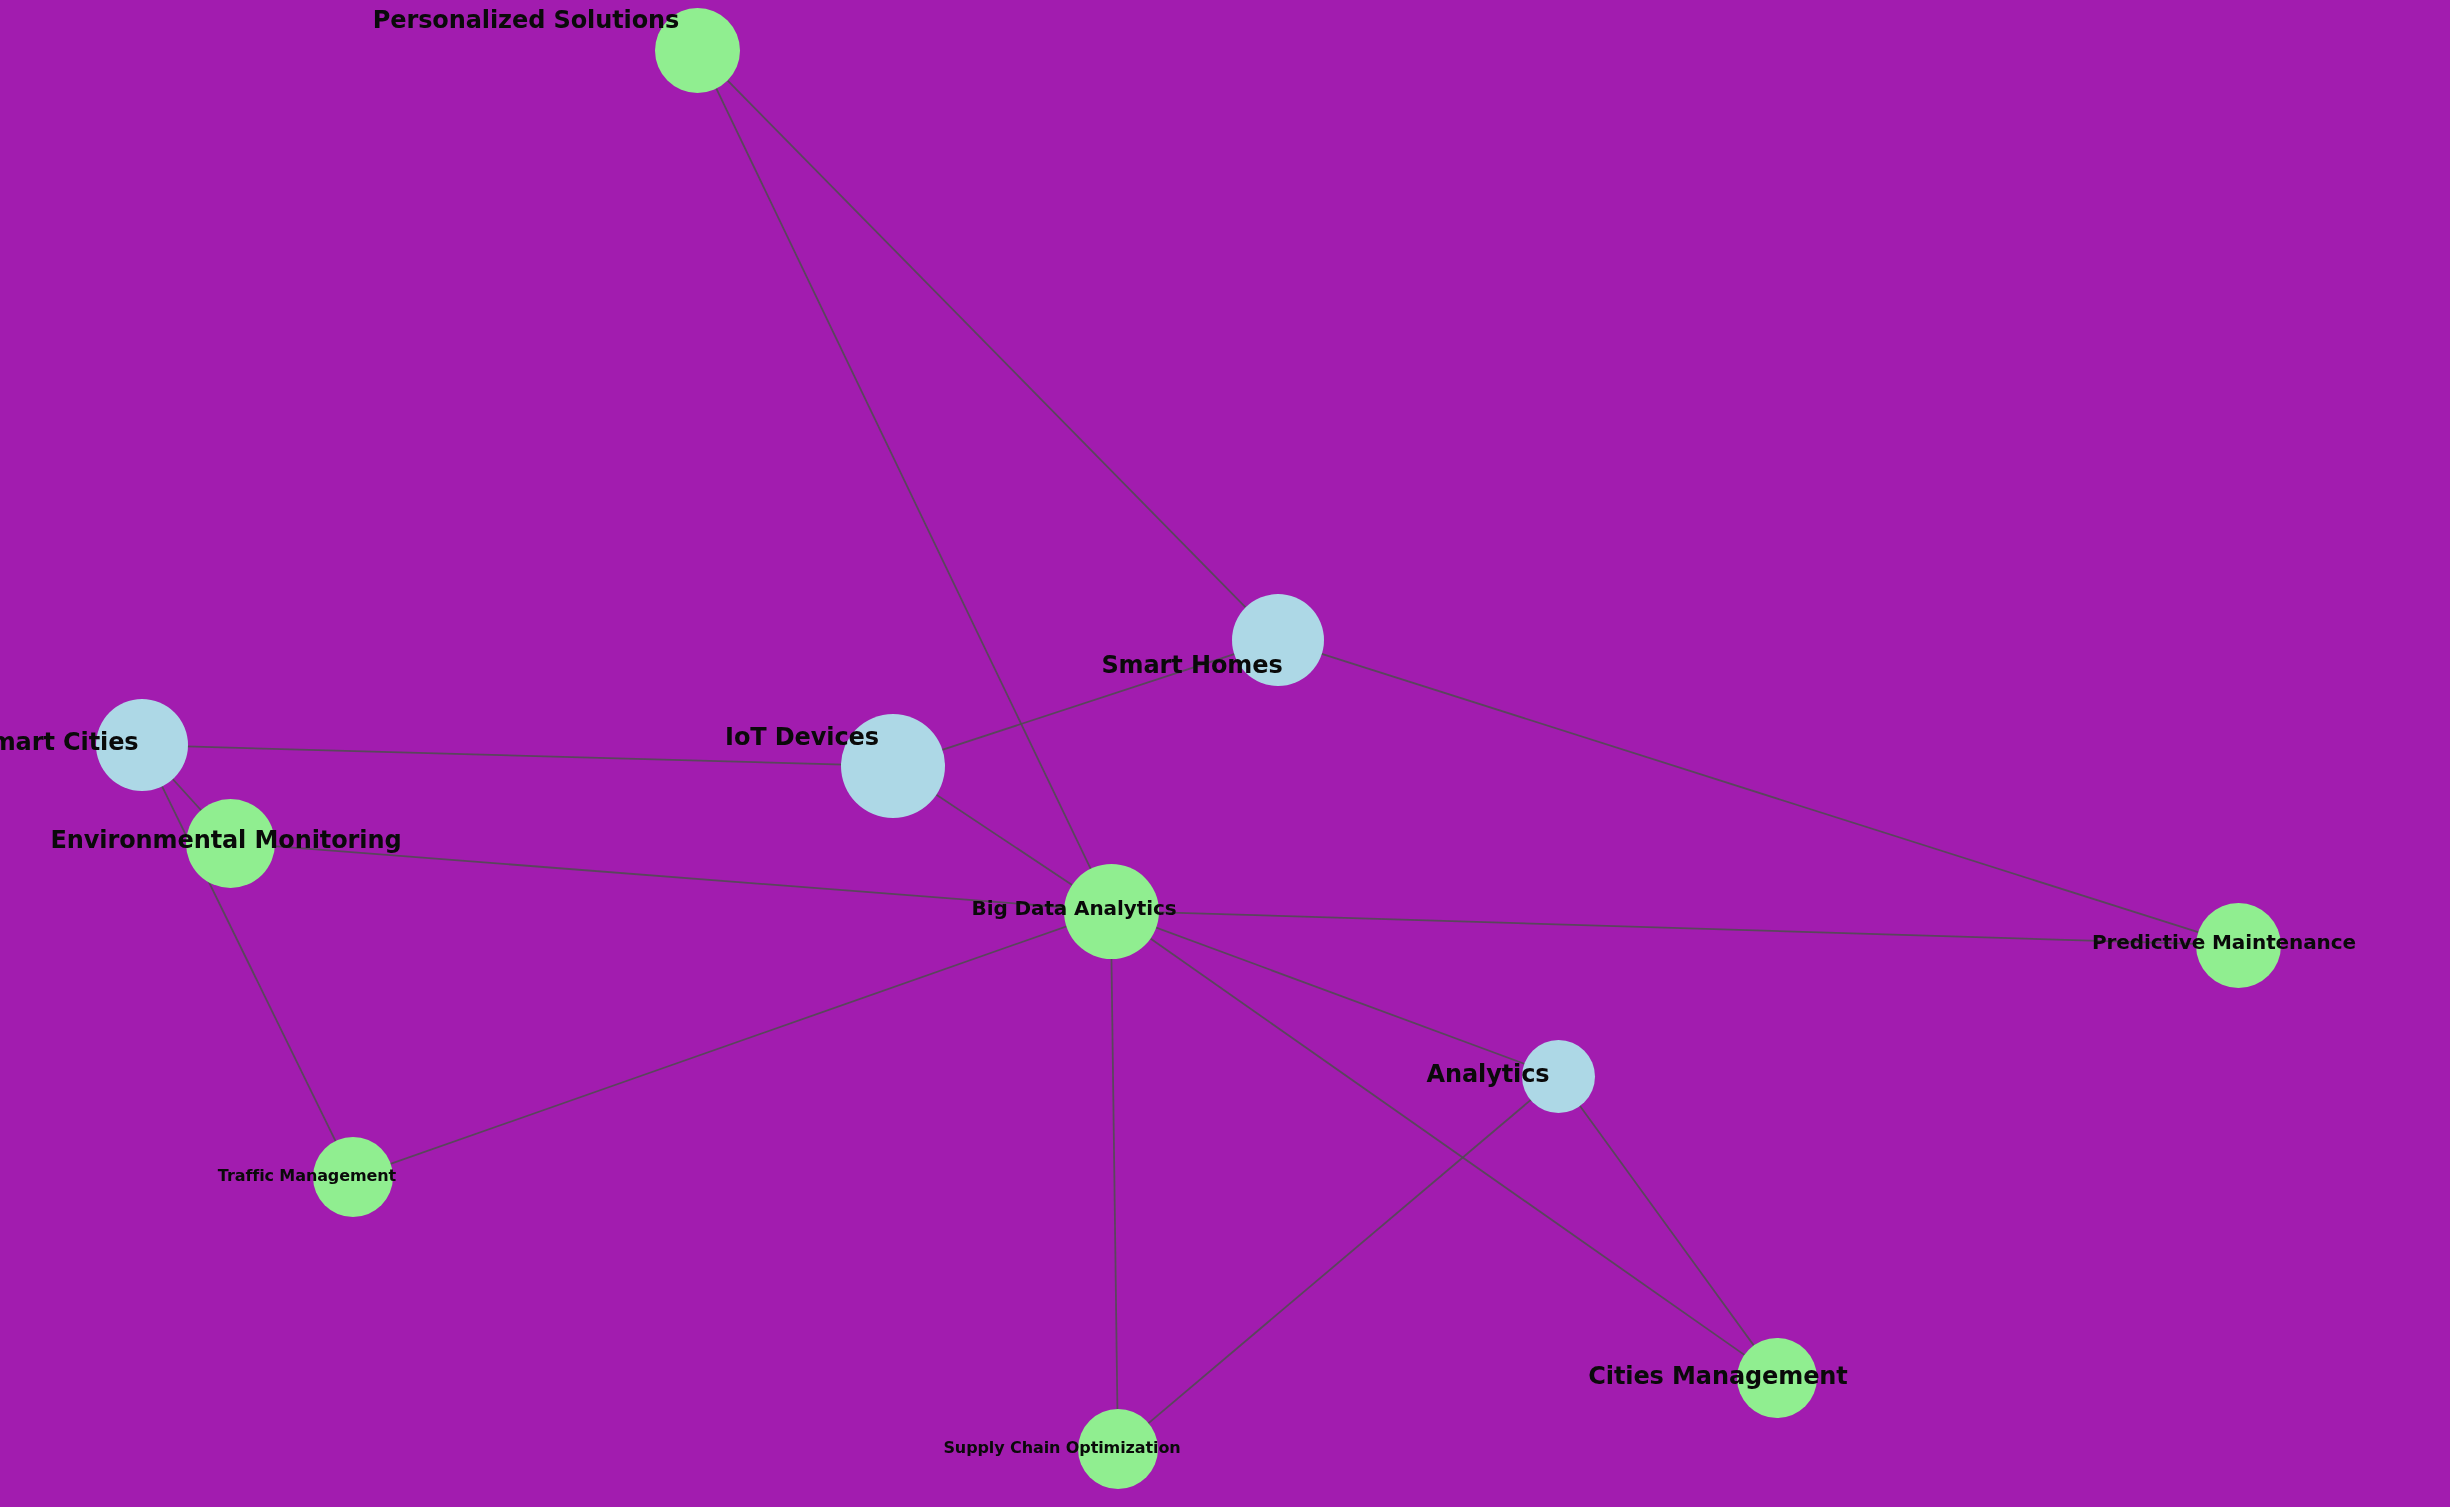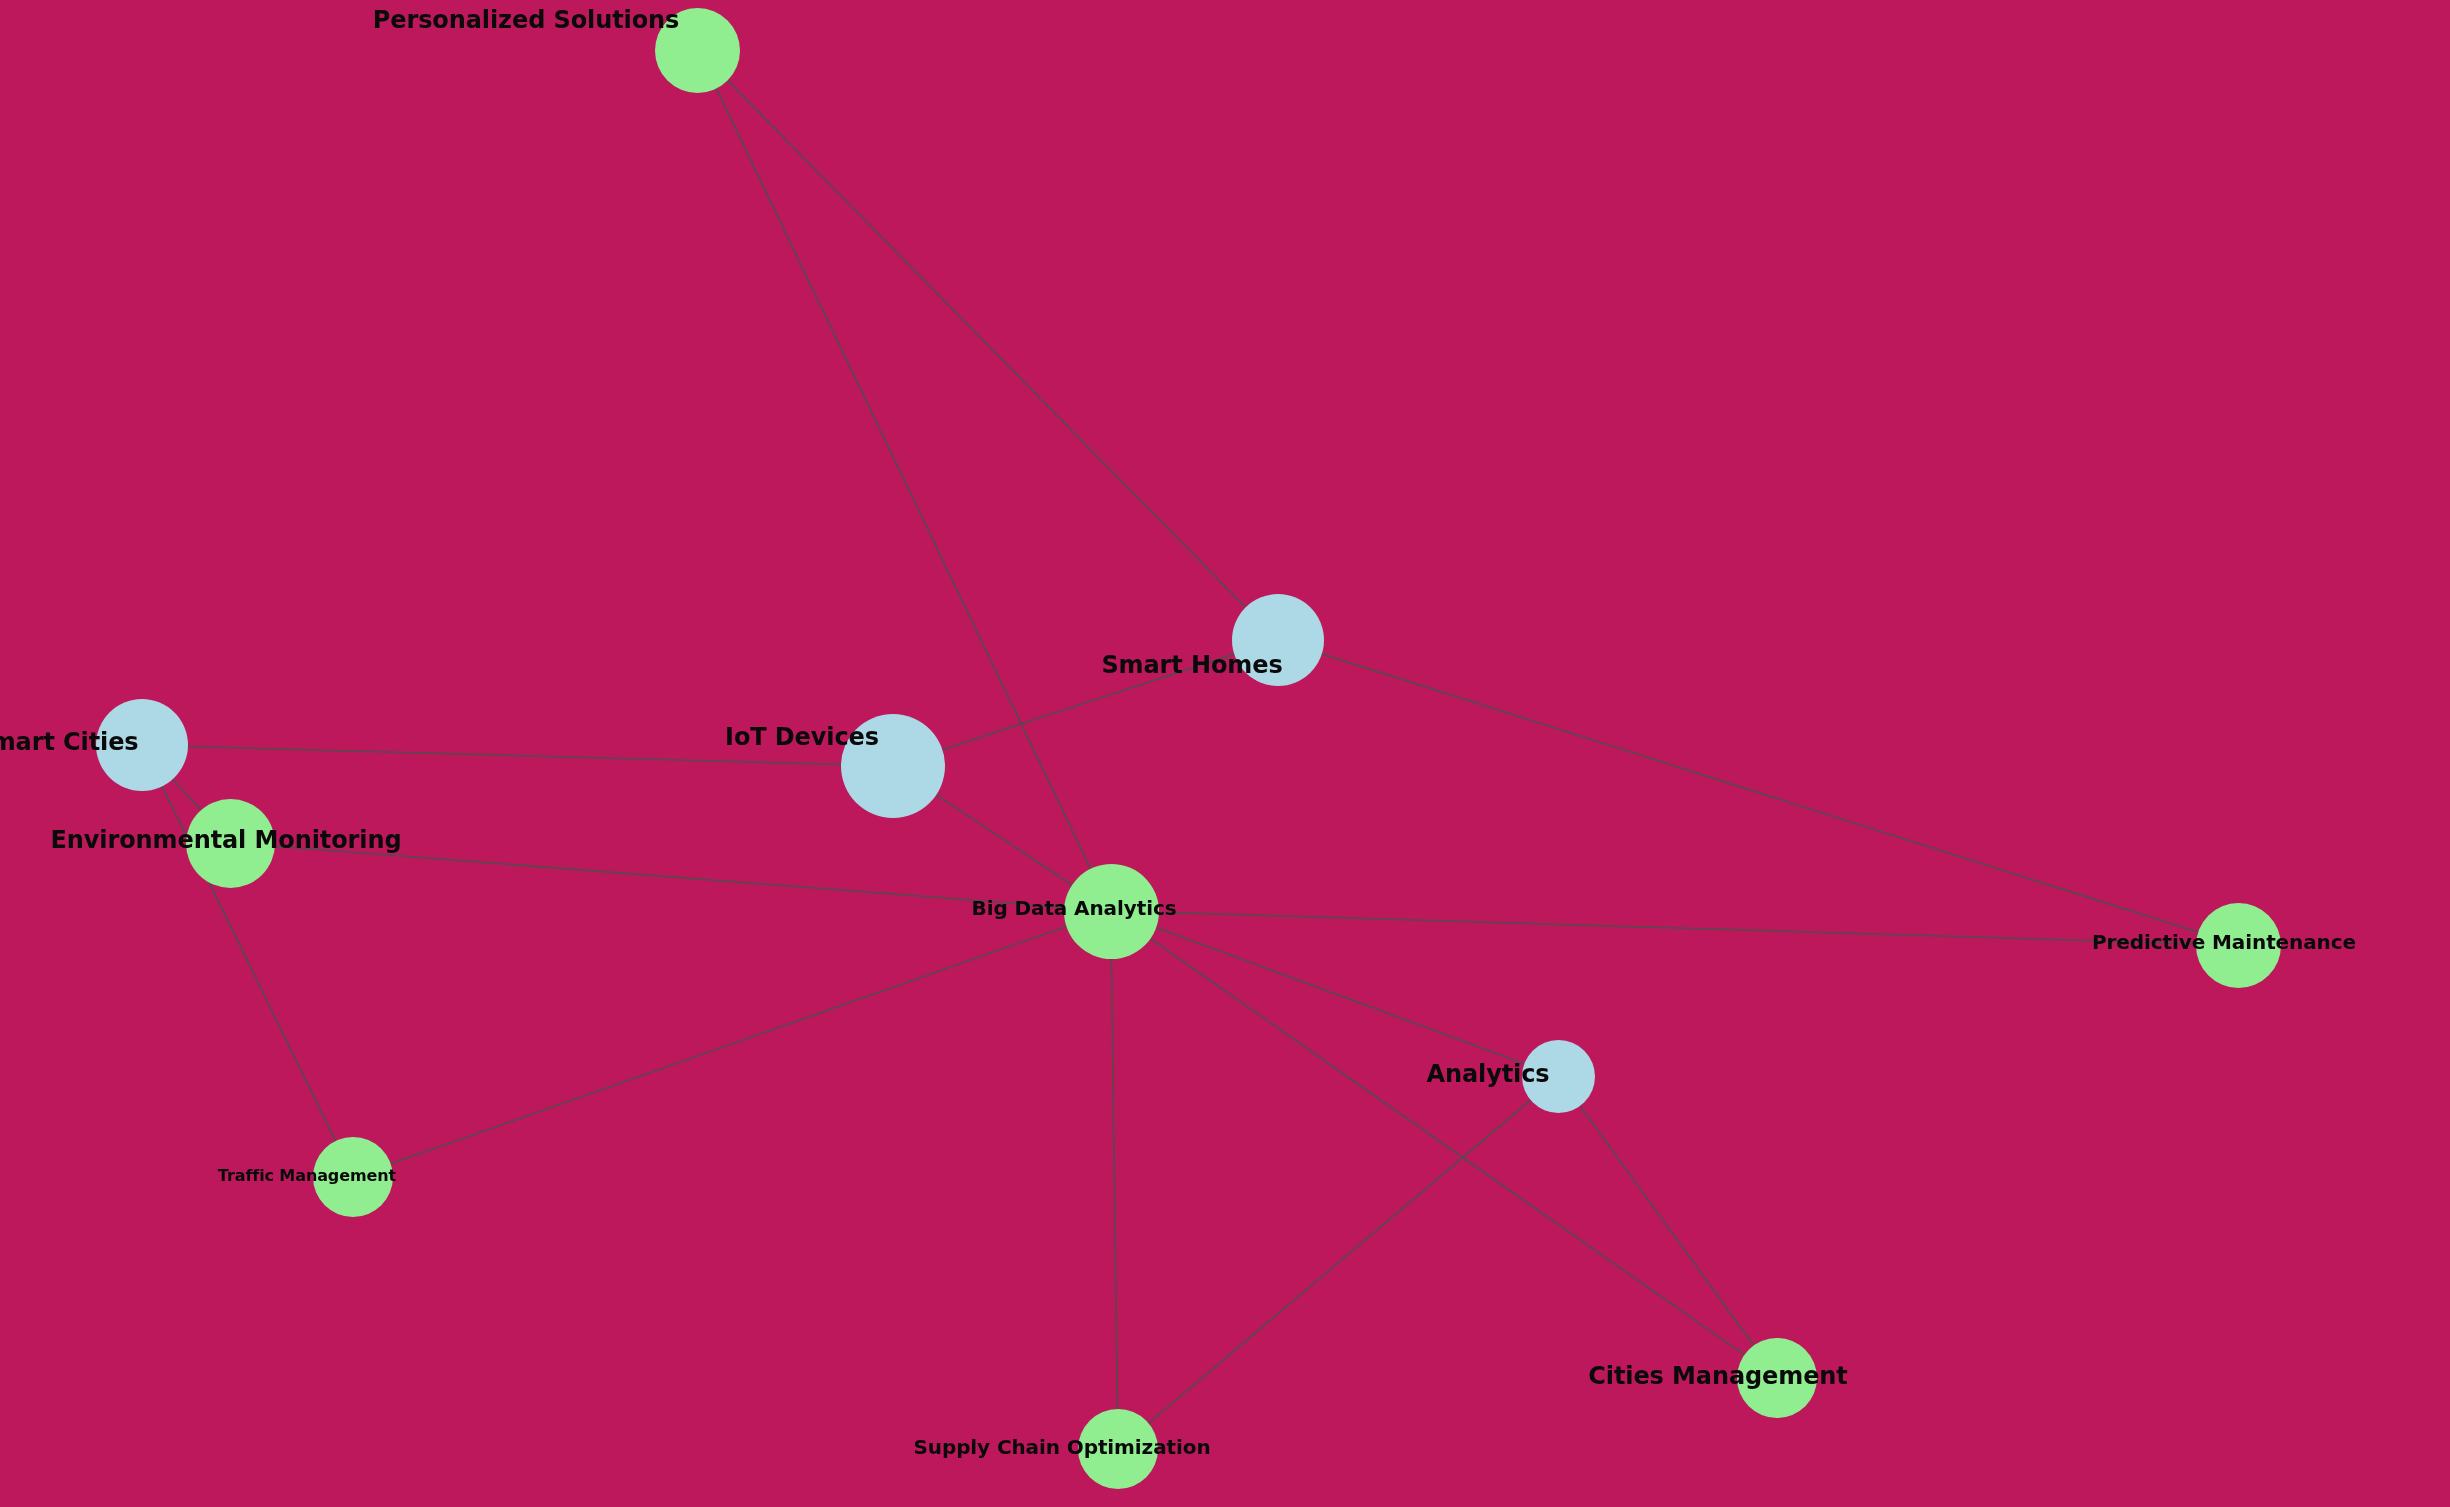--- a/index.html
+++ b/index.html
@@ -11,21 +11,21 @@
   body {
     width: 2450px;
     height: 1507px;
     overflow: hidden;
     font-family: "DejaVu Sans", "Liberation Sans", sans-serif;
   }
   #graph-canvas {
     position: relative;
     width: 2450px;
     height: 1507px;
-    background: #be185d;
+    background: #a21caf;
   }
   #edge-layer {
     position: absolute;
     left: 0;
     top: 0;
     width: 2450px;
     height: 1507px;
   }
   #node-layer {
     position: absolute;
@@ -93,16 +93,16 @@
       <div class="node-label" style="left: 1074px; top: 908px; color: rgb(10, 10, 10); font-size: 20px;">Big Data Analytics</div>
       <div class="graph-node" style="left: 2196px; top: 903px; width: 85px; height: 85px; background: rgb(144, 238, 144);"></div>
       <div class="node-label" style="left: 2224px; top: 942px; color: rgb(10, 10, 10); font-size: 20px;">Predictive Maintenance</div>
       <div class="graph-node" style="left: 1522px; top: 1040px; width: 73px; height: 73px; background: rgb(173, 216, 230);"></div>
       <div class="node-label" style="left: 1488px; top: 1074px; color: rgb(10, 10, 10); font-size: 24px;">Analytics</div>
       <div class="graph-node" style="left: 313px; top: 1137px; width: 80px; height: 80px; background: rgb(144, 238, 144);"></div>
       <div class="node-label" style="left: 307px; top: 1175px; color: rgb(10, 10, 10); font-size: 16px;">Traffic Management</div>
       <div class="graph-node" style="left: 1737px; top: 1338px; width: 80px; height: 80px; background: rgb(144, 238, 144);"></div>
       <div class="node-label" style="left: 1718px; top: 1376px; color: rgb(10, 10, 10); font-size: 24px;">Cities Management</div>
       <div class="graph-node" style="left: 1078px; top: 1409px; width: 80px; height: 80px; background: rgb(144, 238, 144);"></div>
-      <div class="node-label" style="left: 1062px; top: 1447px; color: rgb(10, 10, 10); font-size: 20px;">Supply Chain Optimization</div>
+      <div class="node-label" style="left: 1062px; top: 1447px; color: rgb(10, 10, 10); font-size: 16px;">Supply Chain Optimization</div>
     </div>
 </div>
 
 
 </body></html>

